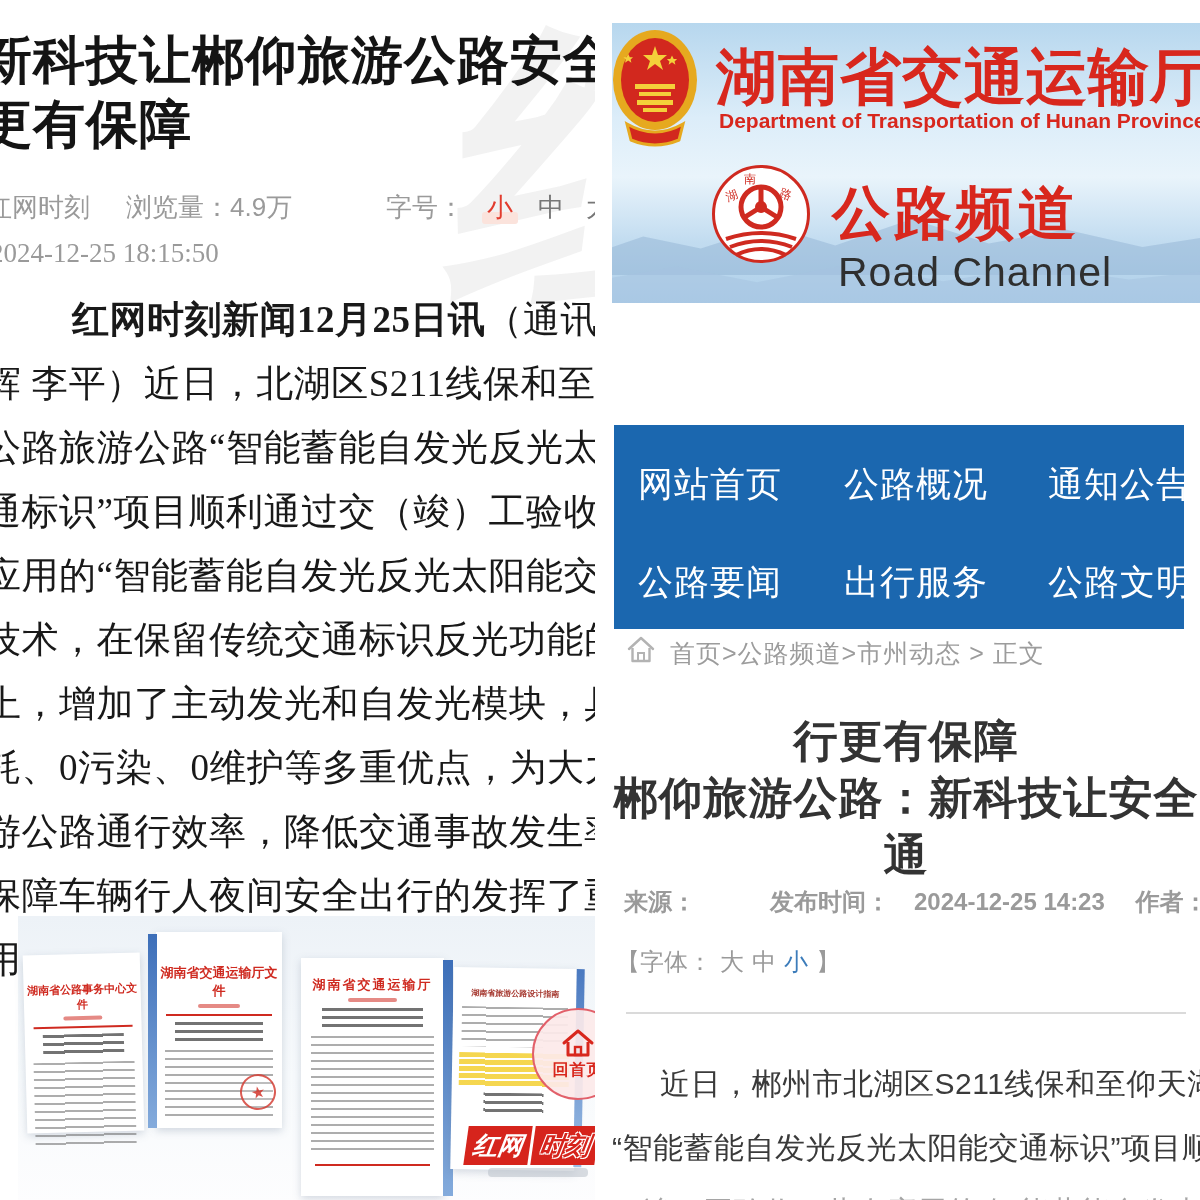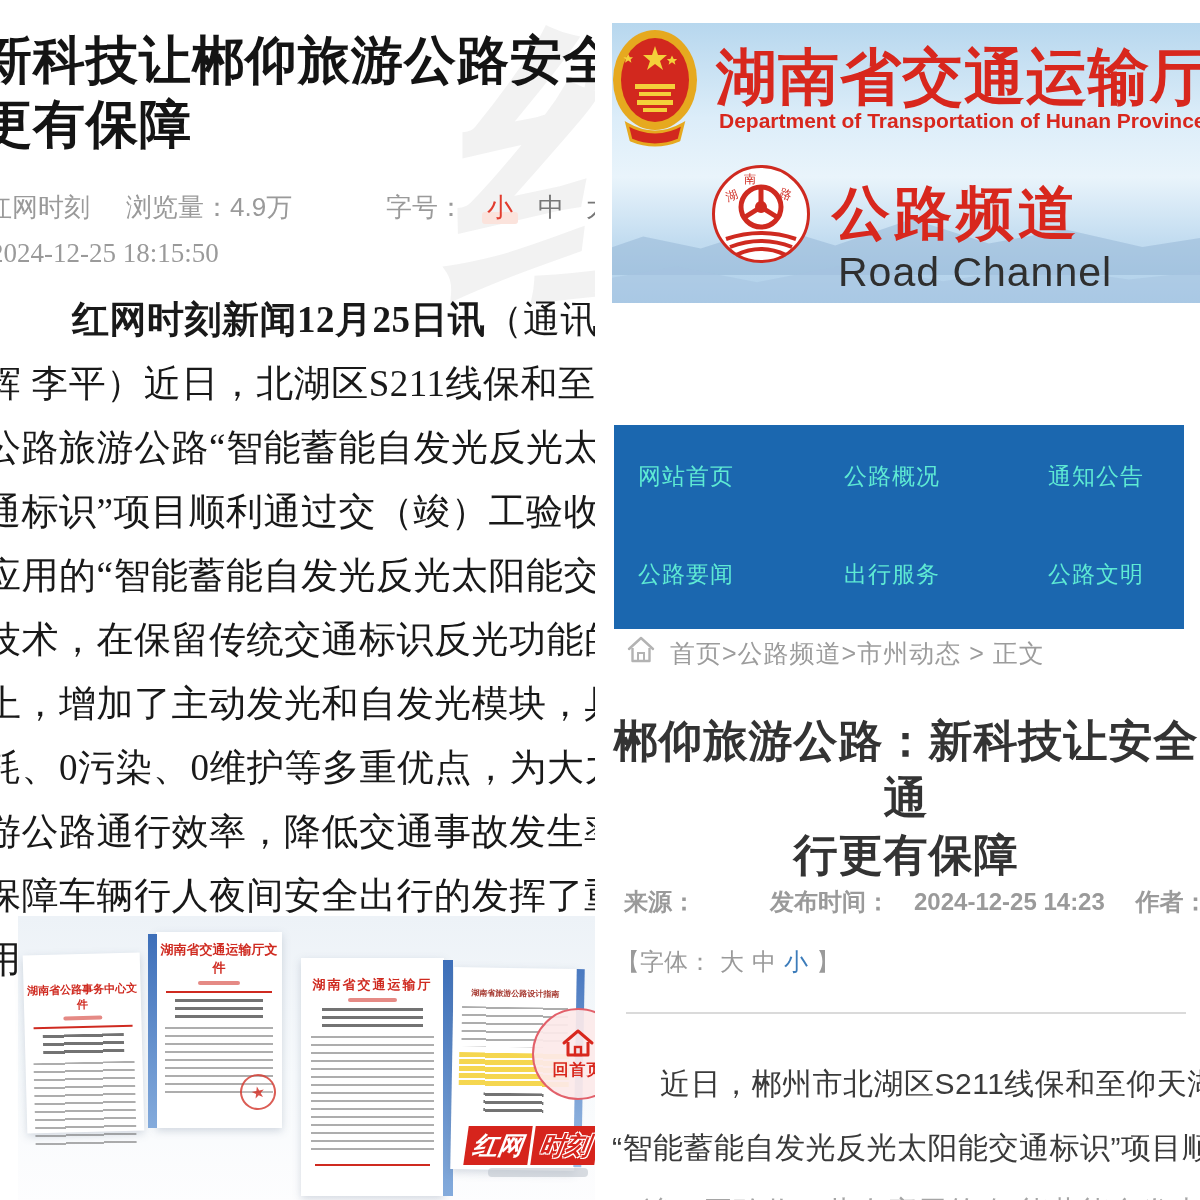--- a/index.html
+++ b/index.html
@@ -36,21 +36,21 @@
   .doc-rule { margin:6px auto 0; width:84%; height:2px; background:#cf2a20; }
   .doc-center { margin:6px auto 0; width:70%; height:20px;
       background:repeating-linear-gradient(to bottom,#444 0 3px, transparent 3px 8px); opacity:.75; }
   .doc-text { margin:8px auto 0; width:86%;
       background:repeating-linear-gradient(to bottom,#6a6a6a 0 2px, transparent 2px 8px); opacity:.55; }
   .doc1 { left:7px; top:38px; width:117px; height:178px; transform:rotate(-1.5deg); }
   .doc1 .doc-title { margin-top:28px; font-size:11px; }
   .doc2 { left:138px; top:16px; width:126px; height:196px; }
   .doc2::before { content:""; position:absolute; left:-8px; top:2px; width:9px; height:99%;
       background:linear-gradient(180deg,#3d6fb9,#84abdc); transform:skewY(-1deg); }
-  .doc2 .doc-title { margin-top:9px; font-size:13px; }
+  .doc2 .doc-title { margin-top:32px; font-size:13px; }
   .doc3 { left:283px; top:42px; width:143px; height:238px; }
   .doc3::after { content:""; position:absolute; right:-9px; top:2px; width:10px; height:99%;
       background:linear-gradient(180deg,#3d6fb9,#84abdc); transform:skewY(1deg); }
   .doc3 .doc-title { margin-top:18px; font-size:13px; letter-spacing:2px; }
   .doc3 .doc-rule2 { margin:10px auto 0; width:80%; height:2px; background:#cf2a20; }
   .doc4 { left:434px; top:52px; width:124px; height:202px; transform:rotate(1deg); }
   .doc4::after { content:""; position:absolute; right:-7px; top:0; width:8px; height:98%;
       background:linear-gradient(180deg,#4a79c0,#9cbde4); transform:skewY(2deg); }
   .doc4 .doc-title { margin-top:20px; font-size:8px; color:#a5372e; }
   .doc-highlight { margin:6px auto 0; width:88%; height:34px;
@@ -95,21 +95,21 @@
       border-top:2px solid #1e5ea8; border-bottom:2px solid #1e5ea8; }
   .search-icon { position:absolute; left:16px; top:16px; }
   .search-input { position:absolute; left:56px; top:4px; width:370px; height:54px; border:none; outline:none;
       font-size:28px; color:#333; font-family:"Liberation Sans", sans-serif; background:transparent; }
   .search-input::placeholder { color:#4a4a4a; opacity:1; }
   .search-btn { position:absolute; left:440px; top:-2px; width:132px; height:66px; background:#1677b5; color:#fff;
       font-size:30px; font-weight:600; border:none; border-radius:8px; letter-spacing:3px; cursor:pointer;
       font-family:"Liberation Sans", sans-serif; }
 
   .nav-menu { position:absolute; left:2px; top:425px; width:570px; height:204px; background:#1b67af; }
-  .nav-item { position:absolute; color:#5eead4; font-size:23px; letter-spacing:1px; white-space:nowrap; cursor:pointer; }
+  .nav-item { position:absolute; color:#ffffff; font-size:35px; letter-spacing:1px; white-space:nowrap; cursor:pointer; }
   .ni-r1 { top:36px; } .ni-r2 { top:134px; }
   .ni-c1 { left:24px; } .ni-c2 { left:230px; } .ni-c3 { left:434px; }
 
   .breadcrumb { position:absolute; left:0; top:633px; width:588px; height:40px; }
   .bc-home { position:absolute; left:14px; top:2px; }
   .bc-text { position:absolute; left:58px; top:4px; font-size:25px; color:#9c9c9c; letter-spacing:1px; white-space:nowrap; }
 
   .art-title { position:absolute; left:0; top:712px; width:588px; text-align:center; }
   .art-title .atline { font-size:44px; line-height:57px; font-weight:700; color:#333; letter-spacing:1px; }
 
@@ -269,22 +269,22 @@
     <div class="breadcrumb">
       <svg class="bc-home" width="30" height="30" viewBox="0 0 30 30">
         <path d="M3 14 L15 3 L27 14" fill="none" stroke="#b3b3b3" stroke-width="2.4" stroke-linecap="round" stroke-linejoin="round"></path>
         <path d="M6.5 13 V26 H23.5 V13" fill="none" stroke="#b3b3b3" stroke-width="2.4" stroke-linejoin="round"></path>
         <rect x="12" y="18" width="6" height="8" fill="none" stroke="#b3b3b3" stroke-width="2"></rect>
       </svg>
       <span class="bc-text">首页&gt;公路频道&gt;市州动态 &gt; 正文</span>
     </div>
 
     <h2 class="art-title">
+      <div class="atline">行更有保障</div>
       <div class="atline">郴仰旅游公路：新科技让安全通</div>
-      <div class="atline">行更有保障</div>
     </h2>
 
     <div class="art-meta">
       <span>来源：</span><span class="gap"></span><span>发布时间：</span><span>2024-12-25 14:23</span>
       <span>作者：</span><span>李罗辉、李平</span>
     </div>
 
     <div class="font-row">
       <span>【字体：</span><span>大</span><span>中</span><span class="f-small">小</span><span>】</span>
     </div>

